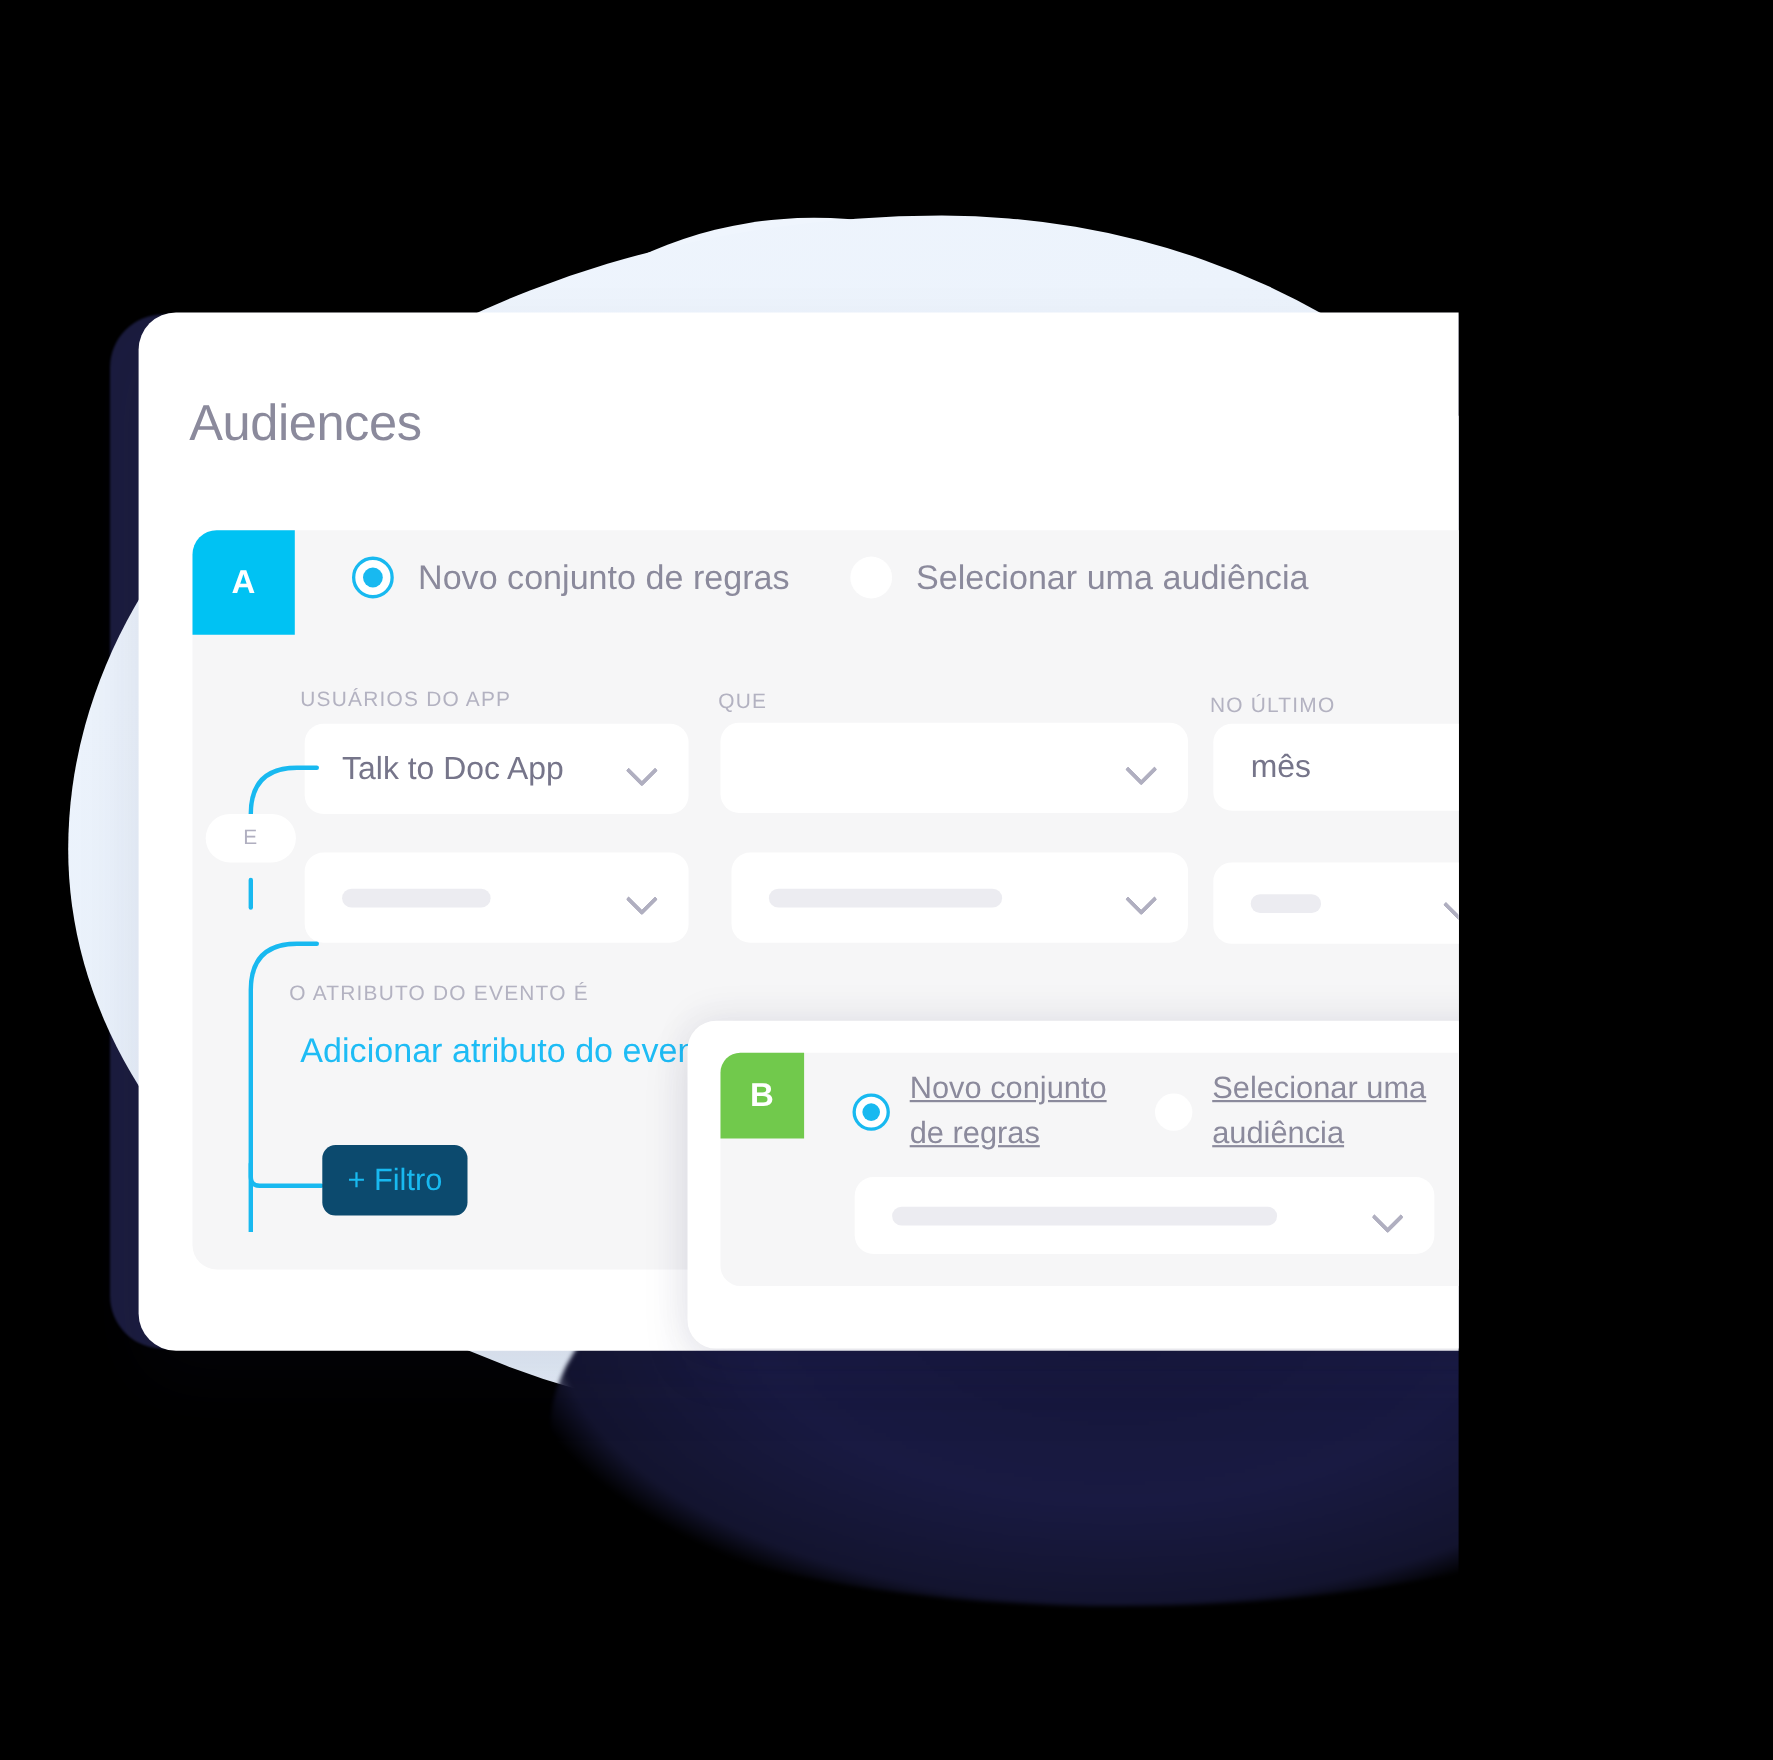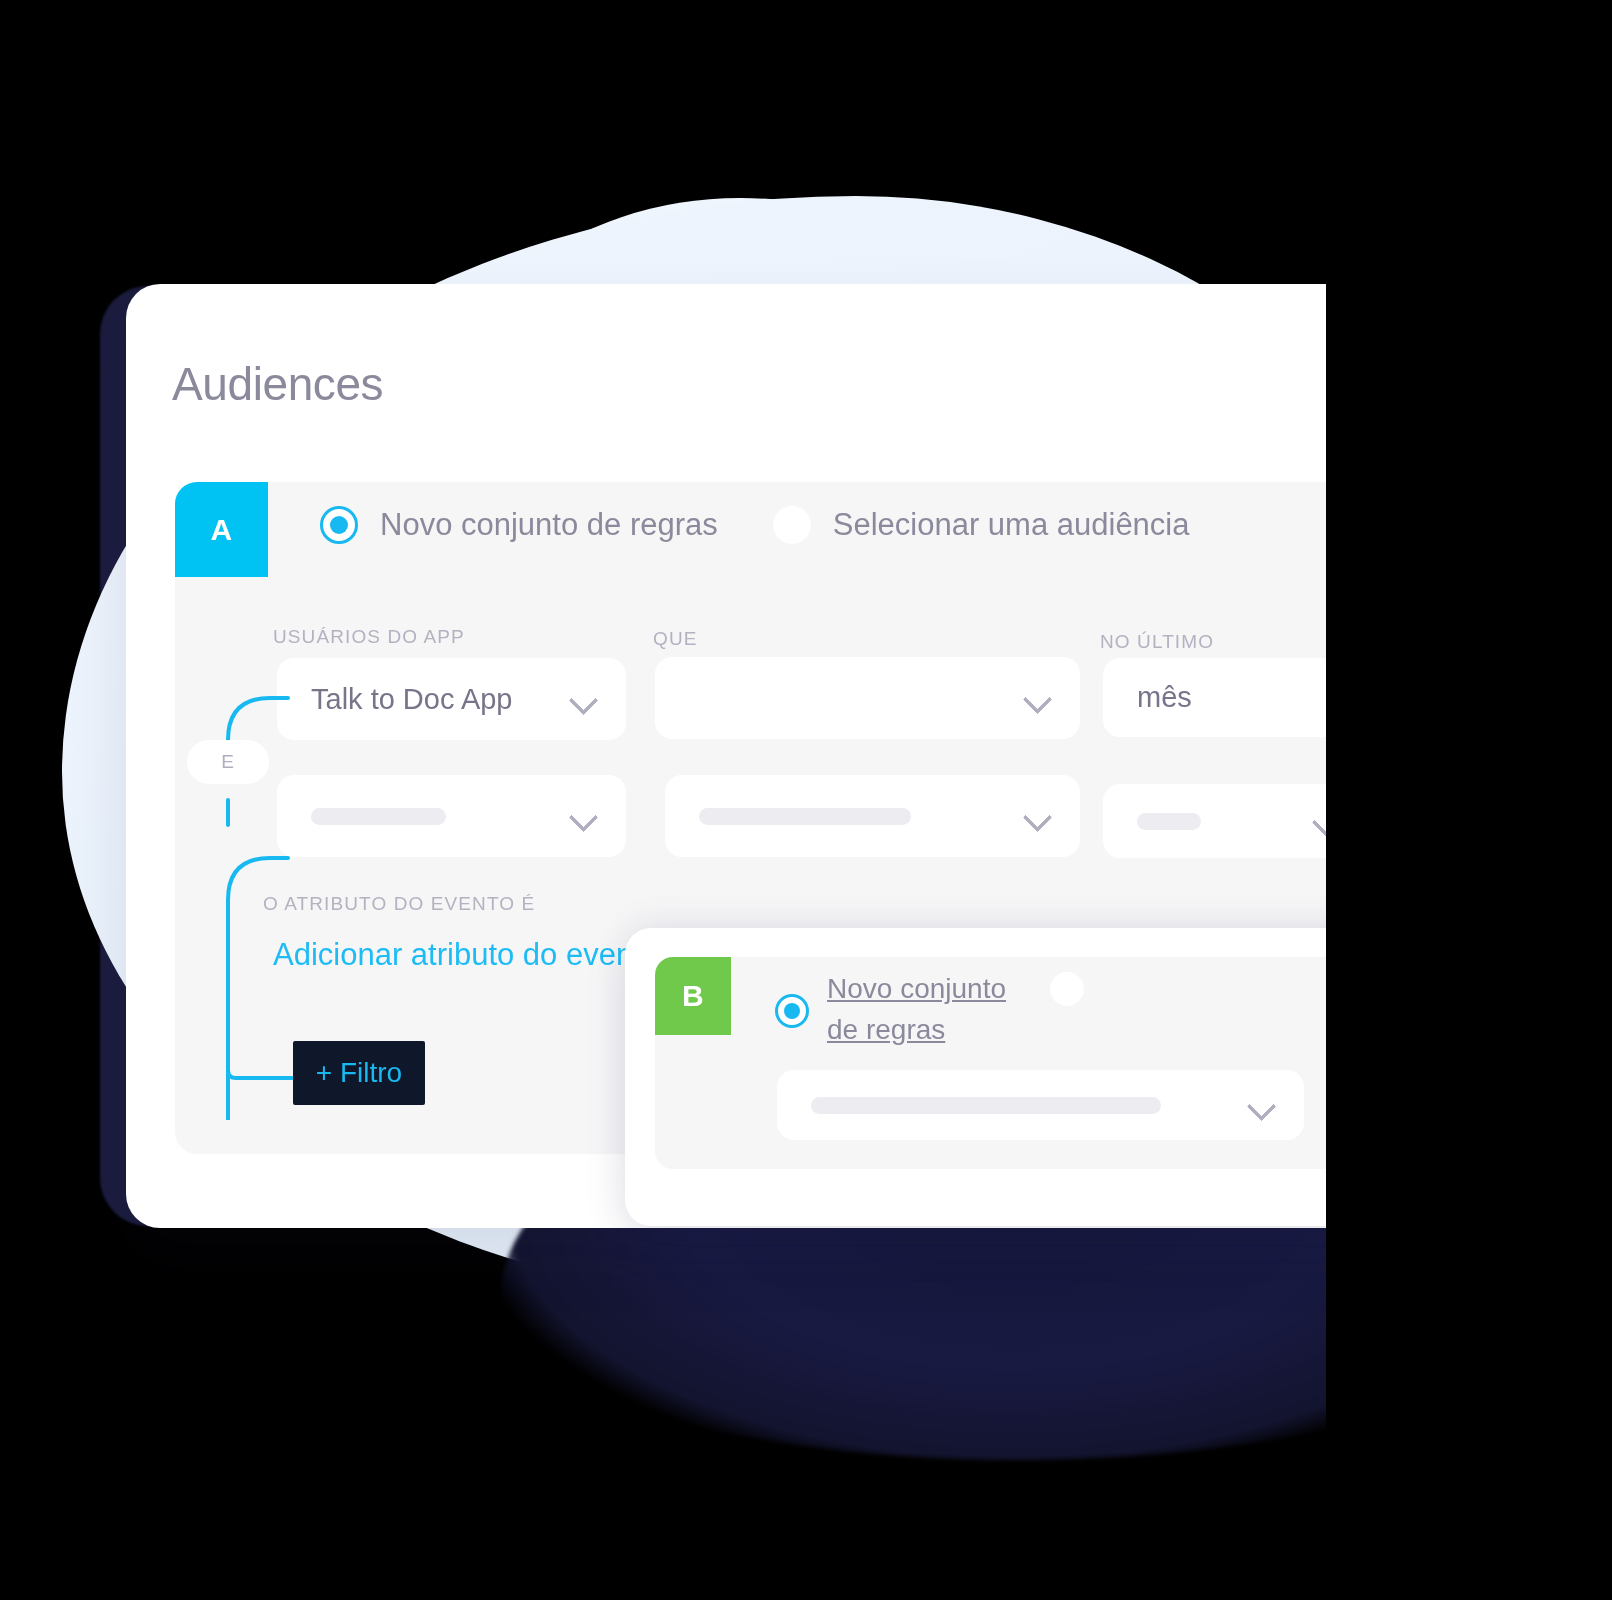--- a/index.html
+++ b/index.html
@@ -271,22 +271,22 @@
     font-size: 31px;
     color: #1ebcf5;
     white-space: nowrap;
   }
   .filter-btn {
     position: absolute;
     left: 293px;
     top: 1041px;
     width: 132px;
     height: 64px;
-    background: #0f172a;
-    border-radius: 2px;
+    background: #0c4a6e;
+    border-radius: 12px;
     display: flex;
     align-items: center;
     justify-content: center;
     font-size: 28px;
     color: #18b9f0;
   }
 
   
   .card-b {
     position: absolute;
@@ -386,20 +386,22 @@
   <div class="badge badge-b">B</div>
 
   <div class="radio-row radio-b">
     <div class="radio-opt">
       <span class="radio-dot on"></span>
       <span class="radio-label">Novo conjunto
 de regras</span>
     </div>
     <div class="radio-opt">
       <span class="radio-dot"></span>
+      <span class="radio-label">Selecionar uma
+audiência</span>
     </div>
   </div>
 
   <div class="control" style="left:777px; top:1070px; width:527px; height:70px;">
     <span class="ph-bar" style="width:350px;"></span>
     <span class="chev"></span>
   </div>
 
 </div>
 

